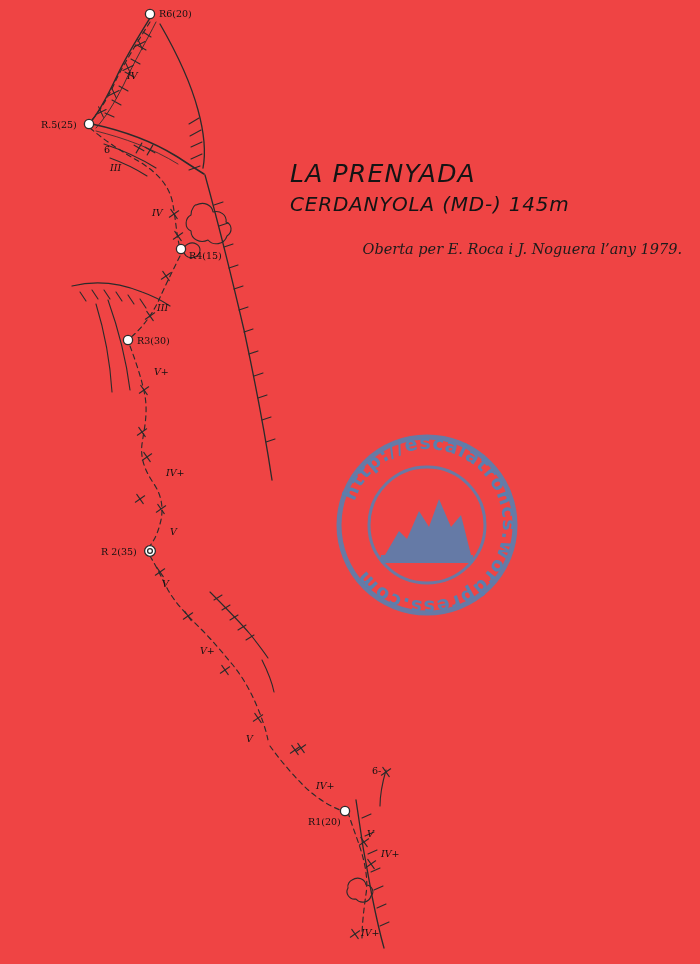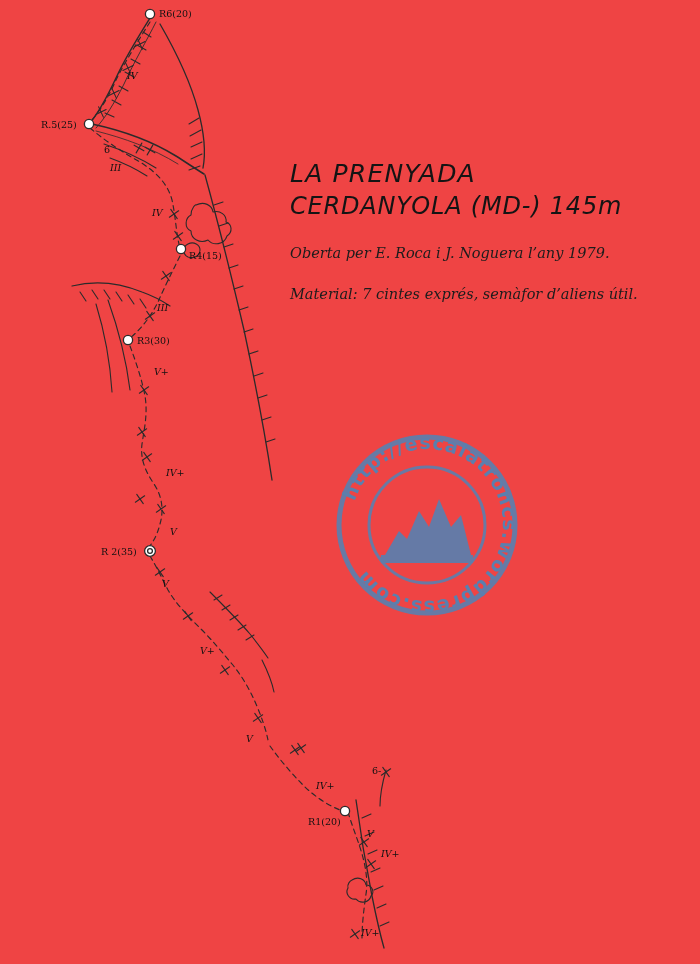--- a/index.html
+++ b/index.html
@@ -38,33 +38,34 @@
     font-family: "DejaVu Sans", sans-serif;
     font-size: 25px;
     letter-spacing: 1.2px;
     font-weight: 400;
     color: #141414;
     margin: 0 0 4px 0;
     font-style: italic;
   }
   .route-sub {
     font-family: "DejaVu Sans", sans-serif;
-    font-size: 24px;
+    font-size: 20px;
     letter-spacing: 0.8px;
     color: #141414;
     margin: 0 0 22px 0;
     font-style: italic;
   }
   .para {
     font-family: "DejaVu Serif", serif;
     font-style: italic;
     font-size: 14.5px;
     line-height: 1.62;
     color: #1c1c1c;
     margin: 0 0 18px 0;
+    text-align: right;
   }
   .para.last { margin-bottom: 0; }
 
   .stamp {
     position: absolute;
     left: 329px;
     top: 427px;
     width: 196px;
     height: 196px;
   }
@@ -241,21 +242,20 @@
     </g>
 
     <text class="label" x="372" y="774" font-size="9">6-</text>
     <text class="label" x="104" y="153" font-size="9">6</text>
   </svg>
 
   <div class="text-block">
     <h1 class="route-title">LA PRENYADA</h1>
     <div class="route-sub">CERDANYOLA (MD-) 145m</div>
     <p class="para">Oberta per E. Roca i J. Noguera l’any 1979.</p>
-    <p class="para last">Material: 7 cintes exprés, semàfor d’aliens útil.</p>
   </div>
 
   <div class="stamp">
     <svg viewBox="0 0 196 196">
       <defs>
         <path id="stampArc" d="M 98,98 m -76,0 a 76,76 0 1,1 152,0 a 76,76 0 1,1 -152,0"></path>
         <path id="stampArc2" d="M 98,98 m -74,0 a 74,74 0 1,0 148,0 a 74,74 0 1,0 -148,0"></path>
       </defs>
       <circle cx="98" cy="98" r="88" fill="none" stroke="#5b7fae" stroke-width="5" opacity="0.92"></circle>
       <circle cx="98" cy="98" r="58" fill="none" stroke="#5b7fae" stroke-width="3" opacity="0.9"></circle>

